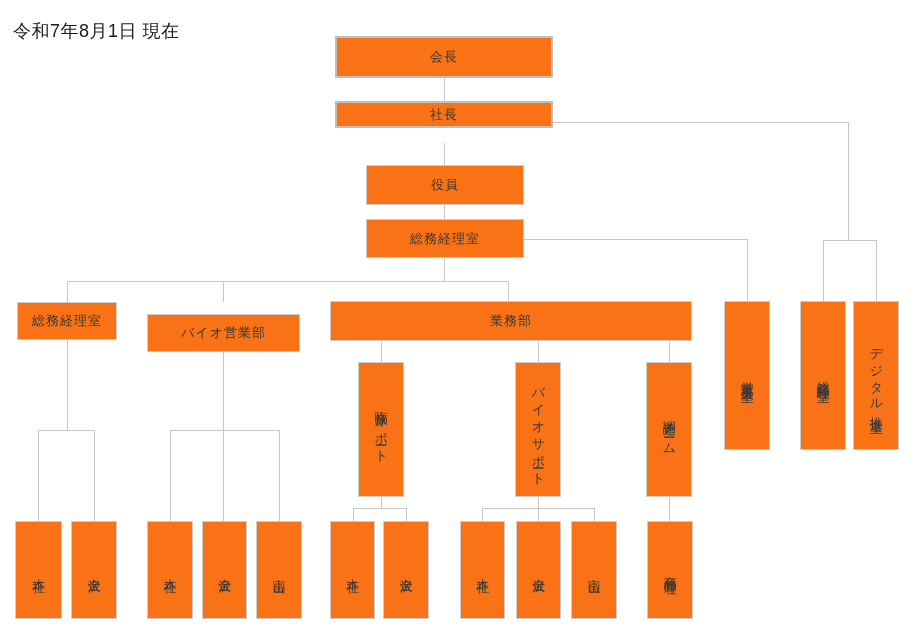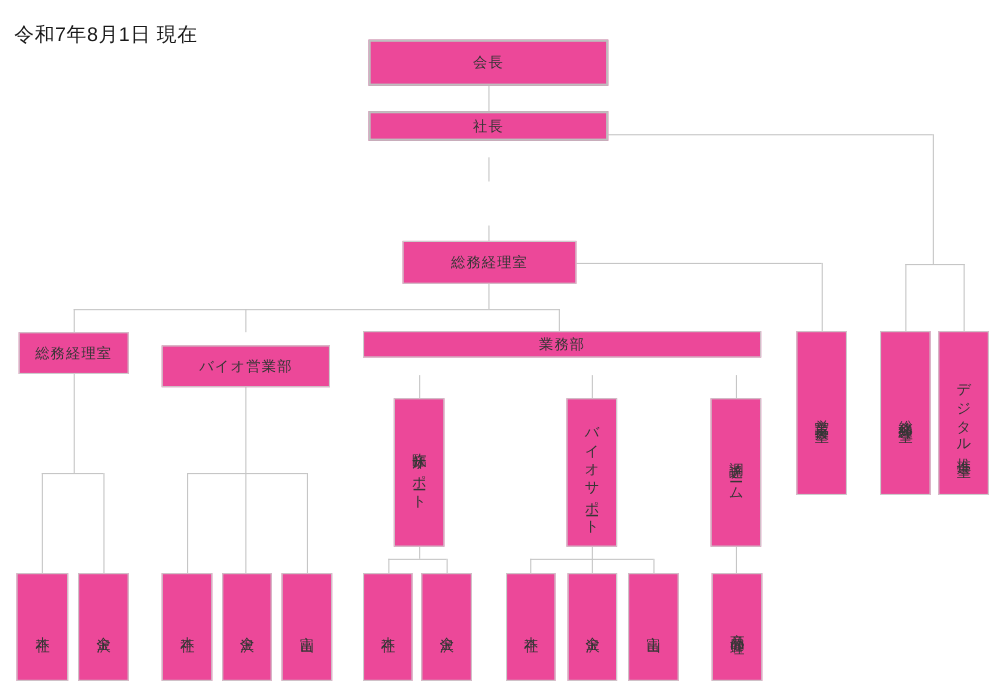--- a/index.html
+++ b/index.html
@@ -24,21 +24,21 @@
     left: 13px;
     top: 19px;
     font-size: 18px;
     color: var(--date-text);
     letter-spacing: 0.5px;
     white-space: nowrap;
   }
   .node {
     position: absolute;
     box-sizing: border-box;
-    background: #ec4899;
+    background: #f97316;
     border: 1px solid var(--box-border);
     color: var(--text);
     font-size: 13px;
     letter-spacing: 1px;
     display: flex;
     align-items: center;
     justify-content: center;
     text-align: center;
     line-height: 1.35;
   }
@@ -99,25 +99,26 @@
 
   <div class="vline" style="left:538px;top:497px;height:24px"></div>
   <div class="hline" style="left:482px;top:508px;width:112px"></div>
   <div class="vline" style="left:482px;top:508px;height:13px"></div>
   <div class="vline" style="left:594px;top:508px;height:13px"></div>
 
   <div class="vline" style="left:669px;top:497px;height:24px"></div>
 
   <div class="node em" style="left:335px;top:36px;width:218px;height:42px">会長</div>
   <div class="node em" style="left:335px;top:101px;width:218px;height:27px">社長</div>
+  <div class="node" style="left:366px;top:165px;width:158px;height:40px">役員</div>
   <div class="node" style="left:366px;top:219px;width:158px;height:39px">総務経理室</div>
 
   <div class="node" style="left:17px;top:302px;width:100px;height:38px">総務経理室</div>
   <div class="node" style="left:147px;top:314px;width:153px;height:38px">バイオ営業部</div>
-  <div class="node" style="left:330px;top:301px;width:362px;height:24px">業務部</div>
+  <div class="node" style="left:330px;top:301px;width:362px;height:40px">業務部</div>
 
   <div class="node v" style="left:724px;top:301px;width:46px;height:149px">営業支援室</div>
   <div class="node v" style="left:800px;top:301px;width:46px;height:149px">総務経理室</div>
   <div class="node v" style="left:853px;top:301px;width:46px;height:149px">デジタル推進室</div>
 
   <div class="node v" style="left:358px;top:362px;width:46px;height:135px">臨床サポート</div>
   <div class="node v" style="left:515px;top:362px;width:46px;height:135px">バイオサポート</div>
   <div class="node v" style="left:646px;top:362px;width:46px;height:135px">調達チーム</div>
 
   <div class="node v" style="left:15px;top:521px;width:47px;height:98px">本社</div>

